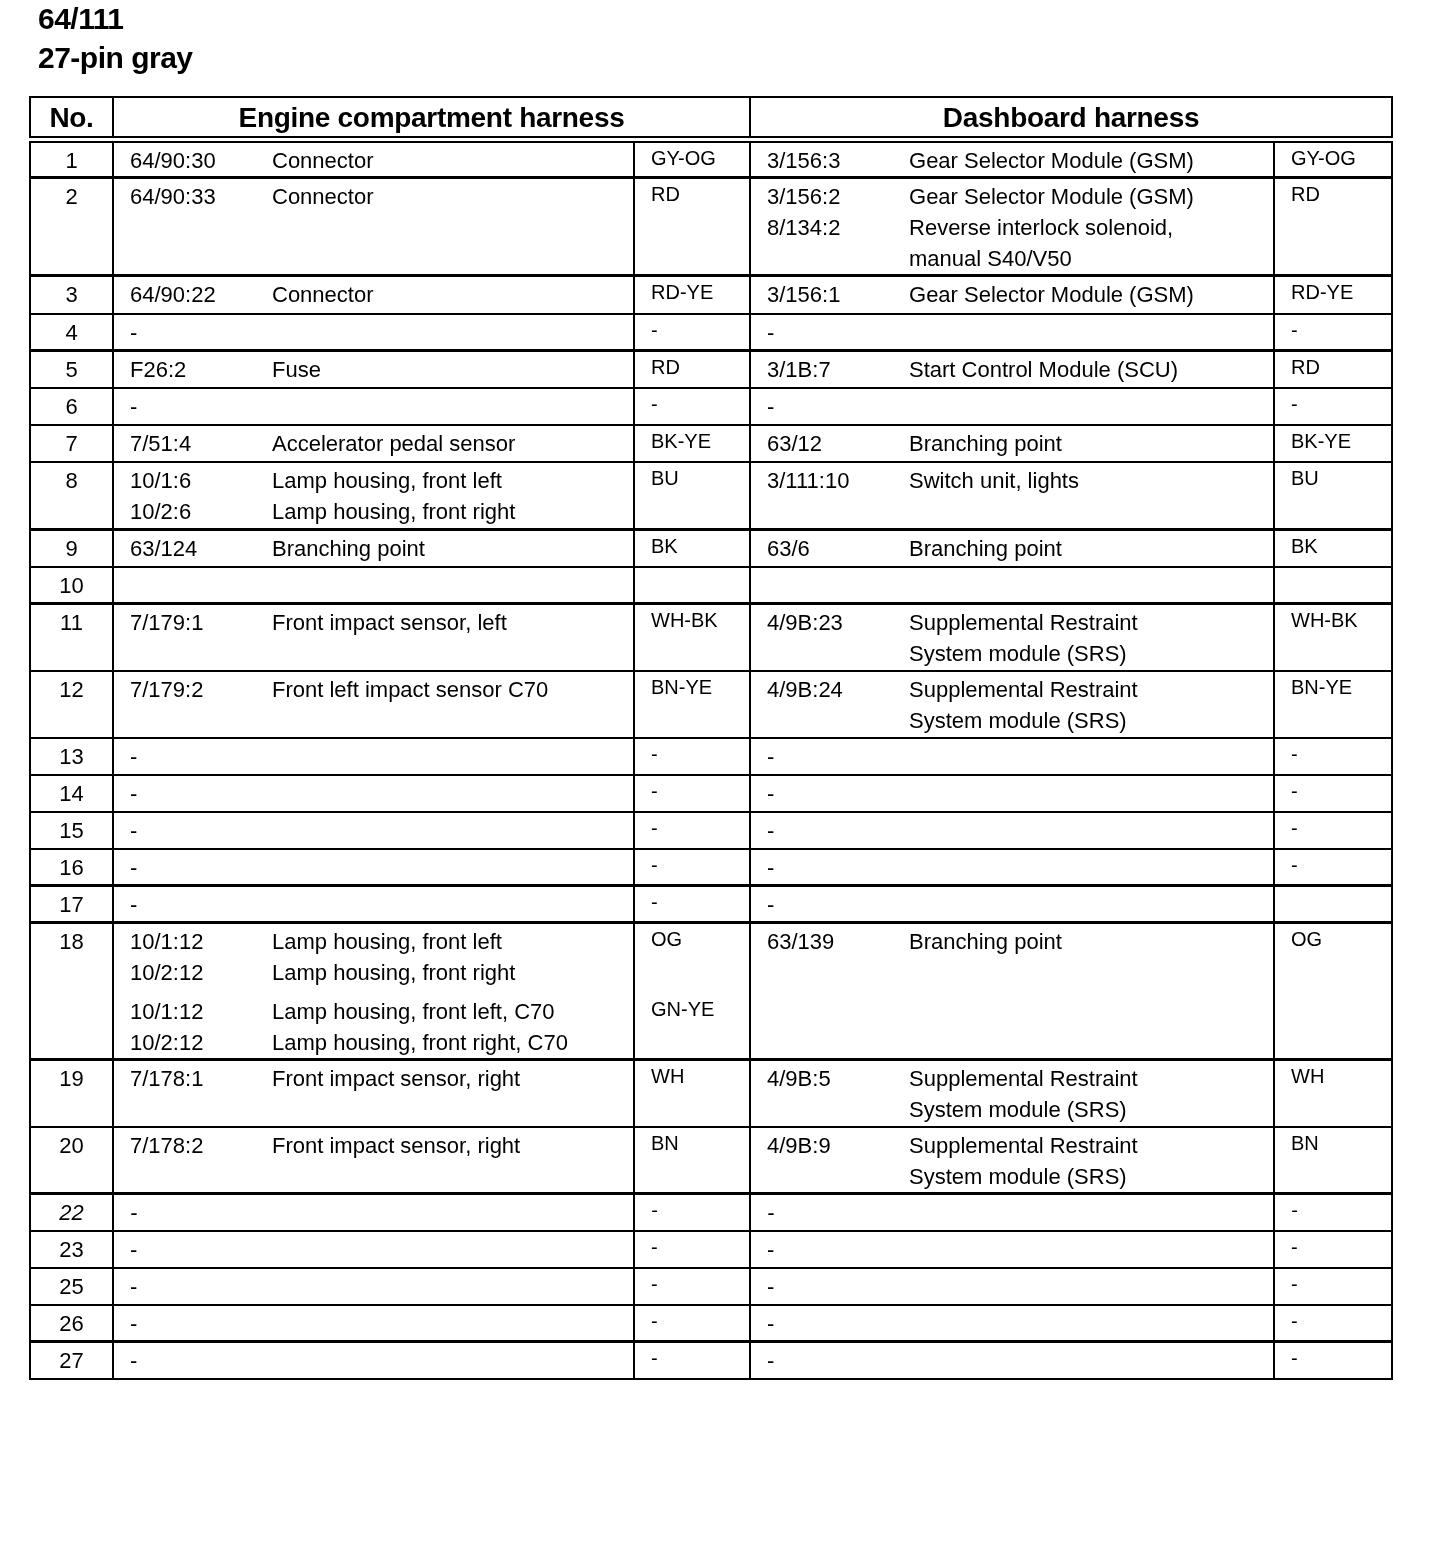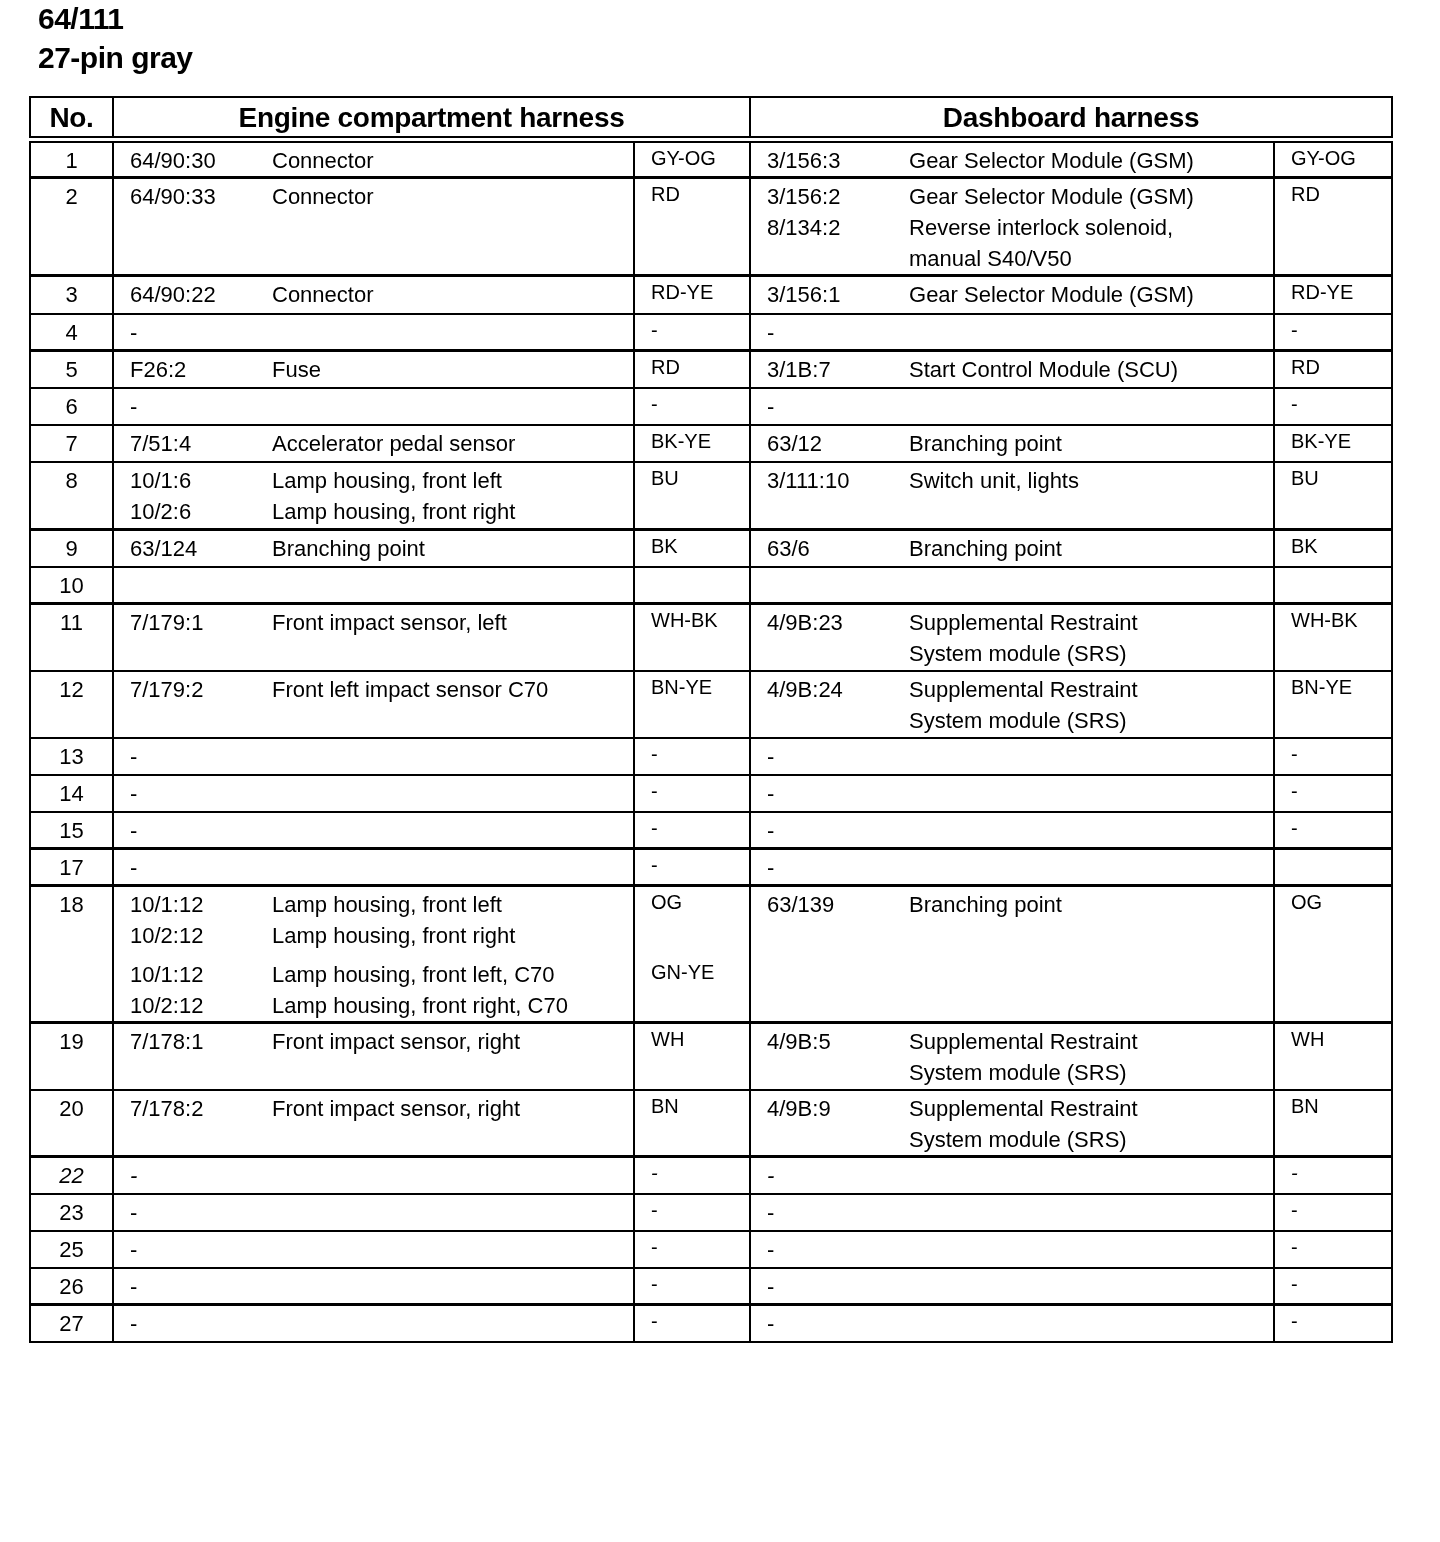--- a/index.html
+++ b/index.html
@@ -380,20 +380,41 @@
         <td class="sec">
           <div class="ln">
             <span class="id">-</span>
             <span class="desc"></span>
           </div>
         </td>
         <td class="col">
           <div>-</div>
         </td>
       </tr>
+      <tr style="height: 37px;">
+        <td class="no">16</td>
+        <td class="sec">
+          <div class="ln">
+            <span class="id">-</span>
+            <span class="desc"></span>
+          </div>
+        </td>
+        <td class="col">
+          <div>-</div>
+        </td>
+        <td class="sec">
+          <div class="ln">
+            <span class="id">-</span>
+            <span class="desc"></span>
+          </div>
+        </td>
+        <td class="col">
+          <div>-</div>
+        </td>
+      </tr>
       <tr class="thick" style="height: 37px;">
         <td class="no">17</td>
         <td class="sec">
           <div class="ln">
             <span class="id">-</span>
             <span class="desc"></span>
           </div>
         </td>
         <td class="col">
           <div>-</div>

